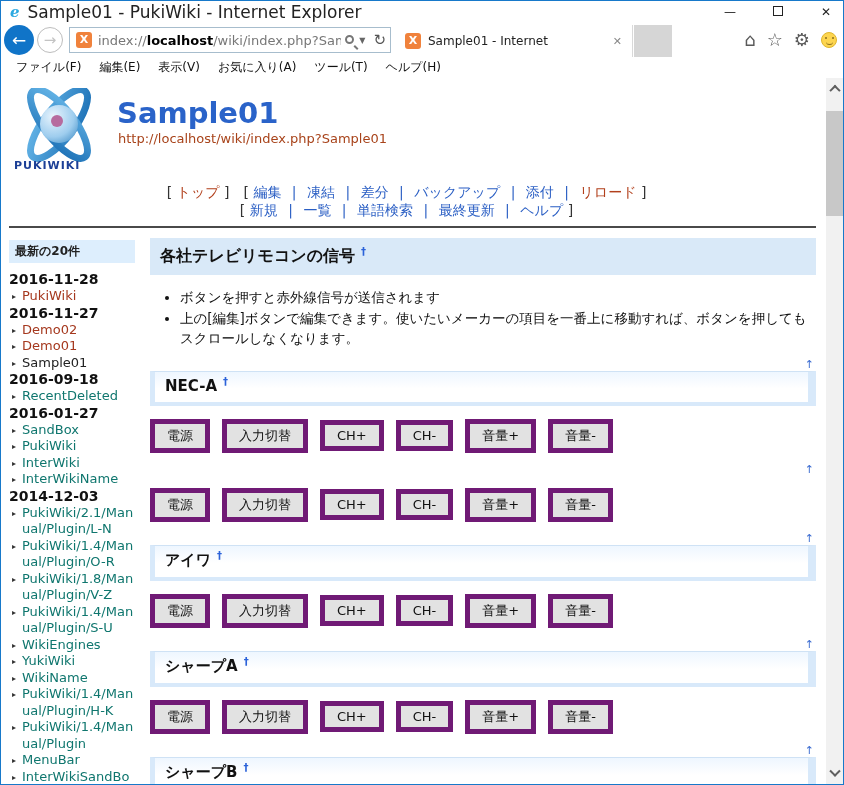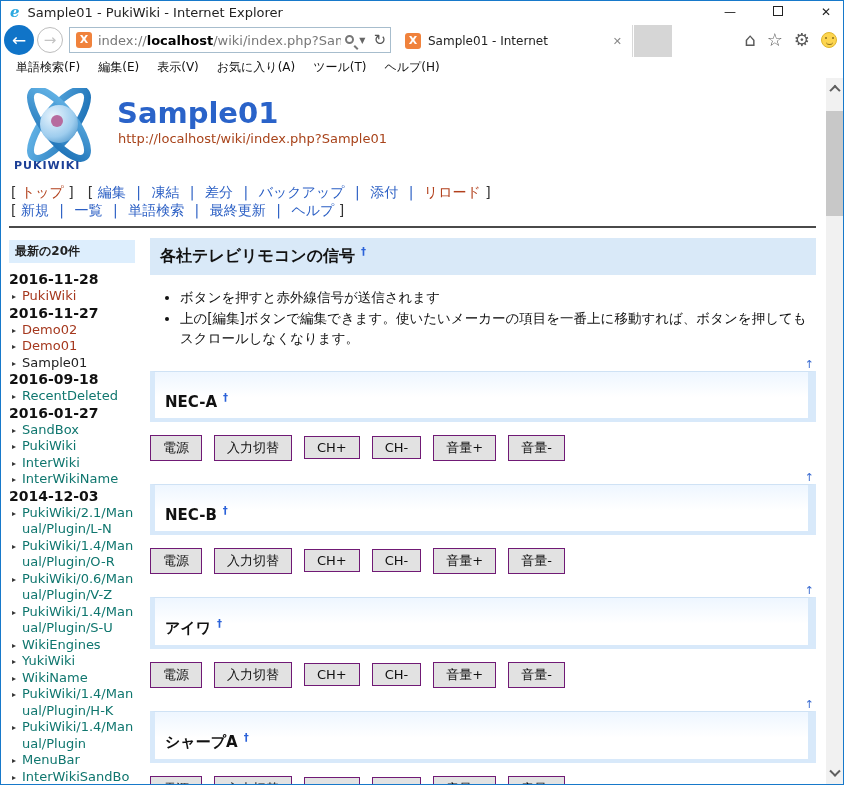--- a/index.html
+++ b/index.html
@@ -5,21 +5,21 @@
   html,body{margin:0;padding:0;background:#666;}
   *{box-sizing:border-box;}
   .window{
     position:relative;width:844px;height:785px;background:#fff;
     border:1px solid #1779ca;overflow:hidden;
     font-family:"DejaVu Sans","Liberation Sans",sans-serif;color:#111;
   }
   
   .titlebar{position:absolute;left:0;top:0;right:0;height:22px;background:#fff;display:flex;align-items:center;}
   .ie-ico{font:italic bold 15px/15px "DejaVu Serif",serif;color:#2da9e1;margin:0 8px 0 9px;}
-  .win-title{font-size:13px;color:#222;}
+  .win-title{font-size:17px;color:#222;}
   .win-ctrls{position:absolute;right:10px;top:0;height:22px;display:flex;align-items:center;gap:34px;}
   .wc{font-size:12px;color:#222;line-height:22px;width:14px;text-align:center;cursor:default;}
   .wc-max{width:10px;height:10px;border:1px solid #222;display:inline-block;}
   
   .navbar{position:absolute;left:0;top:22px;right:0;height:34px;background:#fff;}
   .circ{position:absolute;border-radius:50%;display:flex;align-items:center;justify-content:center;}
   .back{left:3px;top:2px;width:30px;height:30px;background:#1074c8;color:#fff;font-size:17px;}
   .fwd{left:36px;top:4px;width:26px;height:26px;background:#fff;border:1px solid #bdbdbd;color:#c3c3c3;font-size:15px;}
   .addr{position:absolute;left:68px;top:4px;width:322px;height:26px;border:1px solid #a7bdcd;background:#fff;display:flex;align-items:center;padding:0 4px 0 6px;}
   .fav{width:16px;height:16px;border-radius:3px;background:#f0823c;color:#fff;font:bold 11px/16px "DejaVu Sans",sans-serif;text-align:center;flex:0 0 16px;}
@@ -50,21 +50,21 @@
   .chev-up{transform:rotate(45deg) translate(1px,1px);}
   .chev-down{transform:rotate(225deg) translate(2px,2px);}
   .sb-thumb{position:absolute;left:0;top:33px;width:17px;height:105px;background:#c8c8c8;}
   .page-inner{position:absolute;left:0;top:0;right:17px;bottom:0;padding:8px 10px 0 8px;overflow:hidden;}
   
   .wiki-head{position:relative;min-height:88px;}
   .logo{position:absolute;left:2px;top:2px;width:96px;height:84px;}
   .logo-txt{position:absolute;left:3px;bottom:0;font:bold 11px/12px "DejaVu Sans",sans-serif;color:#1c3f96;letter-spacing:1px;}
   .site-title{margin-left:108px;padding-top:12px;font-size:29px;font-weight:bold;color:#2a63c9;line-height:30px;}
   .site-url{margin-left:109px;font-size:13px;color:#a8431a;margin-top:3px;}
-  .wiki-nav{margin:10px 0 2px 2px;font-size:14px;color:#333;}
+  .wiki-nav{margin:10px 0 2px 2px;font-size:14px;color:#333;text-align:center;}
   .wiki-nav .grp{margin-right:14px;white-space:nowrap;}
   .nlink{text-decoration:none;}
   .nlink.blue{color:#2b5fc4;} .nlink.red{color:#b2401c;}
   .nsep{color:#2b5fc4;margin:0 6px;}
   .rule{border:none;border-top:2px solid #4a4a4a;margin:6px 0 10px 0;}
   
   .cols{display:flex;align-items:flex-start;}
   .sidebar{width:126px;flex:0 0 126px;margin-right:15px;}
   .recent-hd{background:#ddeefd;font-size:12px;font-weight:bold;color:#222;padding:3px 6px;margin:2px 0 8px 0;}
   .s-date{font-size:14px;font-weight:bold;color:#111;line-height:17px;}
@@ -73,23 +73,23 @@
   .s-link{text-decoration:none;}
   .s-link.red{color:#a5381e;} .s-link.blue{color:#0f766e;} .s-link.plain{color:#222;}
   
   .main{flex:1;min-width:0;}
   .h1box{background:#d9e9f8;padding:8px 10px;font-size:16px;font-weight:bold;color:#111;}
   .anchor{color:#2b62d9;font-size:10px;vertical-align:super;margin-left:6px;text-decoration:none;font-weight:bold;}
   ul.notes{margin:12px 0 4px 0;padding-left:30px;}
   ul.notes li{font-size:13.5px;line-height:1.5;color:#111;}
   .sec-top{text-align:right;font-size:11px;line-height:10px;margin:12px 2px 1px 0;}
   .sec-top a{color:#3a6bd0;text-decoration:none;}
-  .h2box{border-top:1px solid #cfe2f5;border-left:5px solid #d8e9fa;border-right:8px solid #d8e9fa;border-bottom:4px solid #d8e9fa;background:linear-gradient(to bottom,#eef6ff 0%,#ffffff 55%);padding:20px 10px 7px 10px;font-size:15px;font-weight:bold;color:#111;}
+  .h2box{border-top:1px solid #cfe2f5;border-left:5px solid #d8e9fa;border-right:8px solid #d8e9fa;border-bottom:4px solid #d8e9fa;background:linear-gradient(to bottom,#eef6ff 0%,#ffffff 55%);padding:4px 10px 7px 10px;font-size:15px;font-weight:bold;color:#111;}
   .btn-row{margin:13px 0 10px 0;}
-  .rbtn{display:inline-block;margin-right:12px;padding:3px 12px;font-size:13px;color:#111;background:#e2e2e2;border:1px solid #701a75;font-family:inherit;cursor:default;}
+  .rbtn{display:inline-block;margin-right:12px;padding:3px 12px;font-size:13px;color:#111;background:#e2e2e2;border:5px solid #701a75;font-family:inherit;cursor:default;}
 </style>
 </head>
 <body>
 
 <div class="window">
 
   <div class="titlebar">
     <span class="ie-ico">e</span>
     <span class="win-title">Sample01 - PukiWiki - Internet Explorer</span>
     <div class="win-ctrls">
@@ -117,21 +117,21 @@
     <div class="newtab"></div>
     <div class="nav-icons">
       <span class="nico">⌂</span>
       <span class="nico">☆</span>
       <span class="nico">⚙</span>
       <span class="smiley"></span>
     </div>
   </div>
 
   <div class="menubar" id="menubar">
-      <span class="menu-item">単語検索(F)</span>
+      <span class="menu-item">ファイル(F)</span>
       <span class="menu-item">編集(E)</span>
       <span class="menu-item">表示(V)</span>
       <span class="menu-item">お気に入り(A)</span>
       <span class="menu-item">ツール(T)</span>
       <span class="menu-item">ヘルプ(H)</span>
     </div>
 
   <div class="page">
     <div class="page-inner">
 
@@ -178,21 +178,21 @@
               <div class="s-date">2016-09-18</div>
               <div class="s-item"><span class="blt">▸</span><a class="s-link blue">RecentDeleted</a></div>
               <div class="s-date">2016-01-27</div>
               <div class="s-item"><span class="blt">▸</span><a class="s-link blue">SandBox</a></div>
               <div class="s-item"><span class="blt">▸</span><a class="s-link blue">PukiWiki</a></div>
               <div class="s-item"><span class="blt">▸</span><a class="s-link blue">InterWiki</a></div>
               <div class="s-item"><span class="blt">▸</span><a class="s-link blue">InterWikiName</a></div>
               <div class="s-date">2014-12-03</div>
               <div class="s-item"><span class="blt">▸</span><a class="s-link blue">PukiWiki/2.1/Manual/Plugin/L-N</a></div>
               <div class="s-item"><span class="blt">▸</span><a class="s-link blue">PukiWiki/1.4/Manual/Plugin/O-R</a></div>
-              <div class="s-item"><span class="blt">▸</span><a class="s-link blue">PukiWiki/0.6/Manual/Plugin/V-Z</a></div>
+              <div class="s-item"><span class="blt">▸</span><a class="s-link blue">PukiWiki/1.8/Manual/Plugin/V-Z</a></div>
               <div class="s-item"><span class="blt">▸</span><a class="s-link blue">PukiWiki/1.4/Manual/Plugin/S-U</a></div>
               <div class="s-item"><span class="blt">▸</span><a class="s-link blue">WikiEngines</a></div>
               <div class="s-item"><span class="blt">▸</span><a class="s-link blue">YukiWiki</a></div>
               <div class="s-item"><span class="blt">▸</span><a class="s-link blue">WikiName</a></div>
               <div class="s-item"><span class="blt">▸</span><a class="s-link blue">PukiWiki/1.4/Manual/Plugin/H-K</a></div>
               <div class="s-item"><span class="blt">▸</span><a class="s-link blue">PukiWiki/1.4/Manual/Plugin</a></div>
               <div class="s-item"><span class="blt">▸</span><a class="s-link blue">MenuBar</a></div>
               <div class="s-item"><span class="blt">▸</span><a class="s-link blue">InterWikiSandBox</a></div>
             </div>
         </div>
@@ -201,21 +201,20 @@
           <div class="h1box"><span>各社テレビリモコンの信号</span><a class="anchor">†</a></div>
           <ul class="notes">
             <li>ボタンを押すと赤外線信号が送信されます</li>
             <li>上の[編集]ボタンで編集できます。使いたいメーカーの項目を一番上に移動すれば、ボタンを押してもスクロールしなくなります。</li>
           </ul>
           <div id="sections">
               <div class="sec-top"><a>↑</a></div>
               <div class="h2box"><span>NEC-A</span><a class="anchor">†</a></div>
               <div class="btn-row"><button class="rbtn">電源</button><button class="rbtn">入力切替</button><button class="rbtn">CH+</button><button class="rbtn">CH-</button><button class="rbtn">音量+</button><button class="rbtn">音量-</button></div>
               <div class="sec-top"><a>↑</a></div>
-              <div class="h2box"><span>NEC-B</span><a class="anchor">†</a></div>
               <div class="btn-row"><button class="rbtn">電源</button><button class="rbtn">入力切替</button><button class="rbtn">CH+</button><button class="rbtn">CH-</button><button class="rbtn">音量+</button><button class="rbtn">音量-</button></div>
               <div class="sec-top"><a>↑</a></div>
               <div class="h2box"><span>アイワ</span><a class="anchor">†</a></div>
               <div class="btn-row"><button class="rbtn">電源</button><button class="rbtn">入力切替</button><button class="rbtn">CH+</button><button class="rbtn">CH-</button><button class="rbtn">音量+</button><button class="rbtn">音量-</button></div>
               <div class="sec-top"><a>↑</a></div>
               <div class="h2box"><span>シャープA</span><a class="anchor">†</a></div>
               <div class="btn-row"><button class="rbtn">電源</button><button class="rbtn">入力切替</button><button class="rbtn">CH+</button><button class="rbtn">CH-</button><button class="rbtn">音量+</button><button class="rbtn">音量-</button></div>
               <div class="sec-top"><a>↑</a></div>
               <div class="h2box"><span>シャープB</span><a class="anchor">†</a></div>
             </div>

